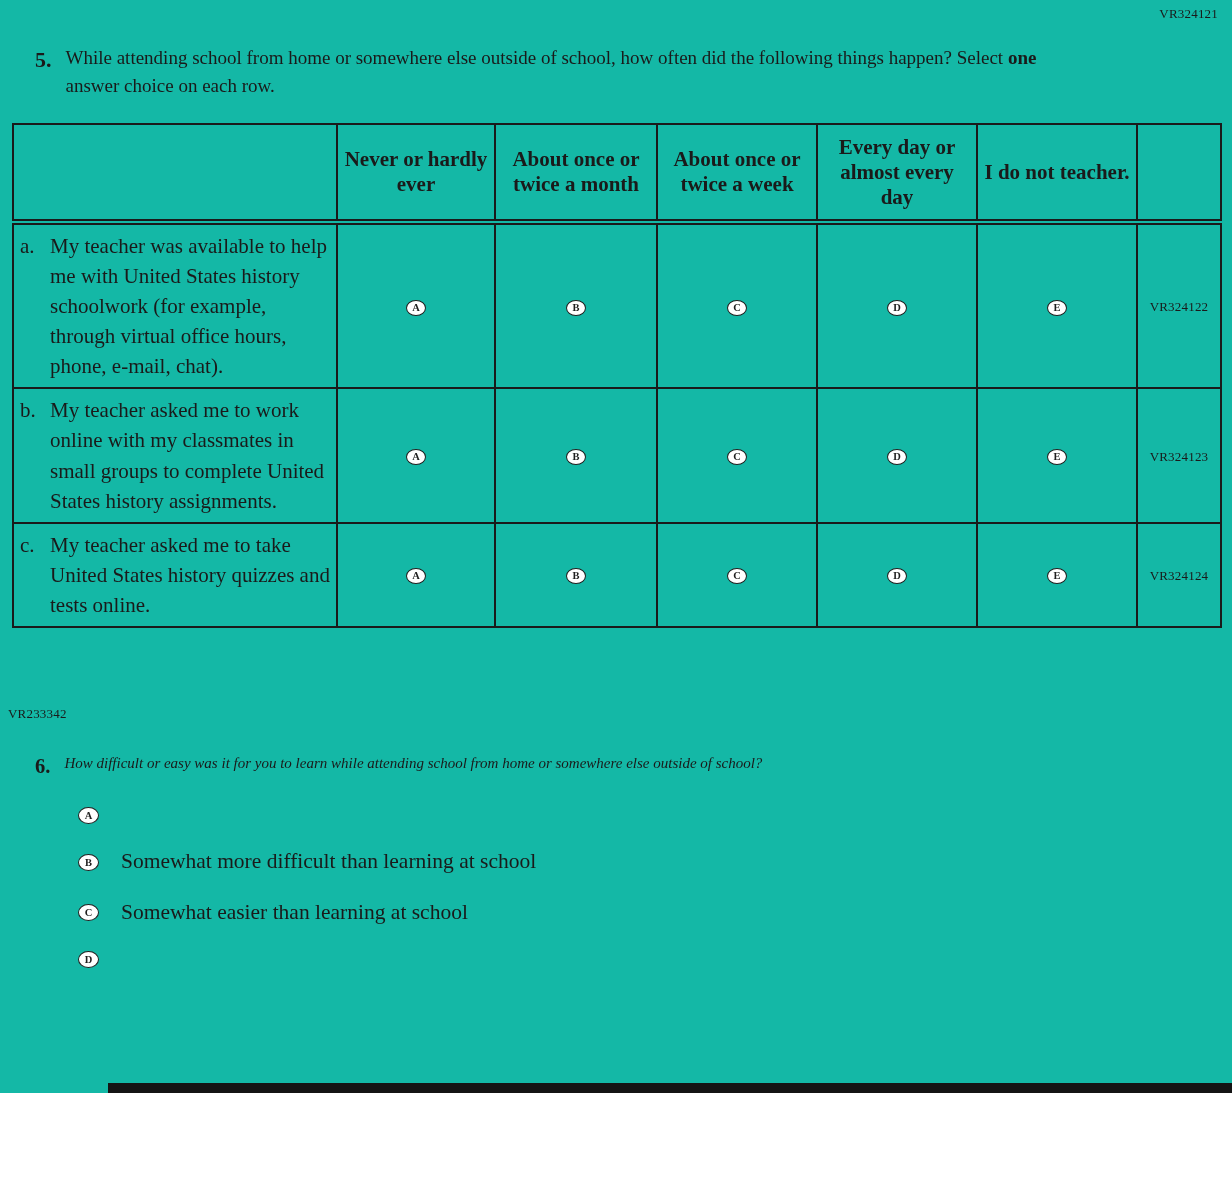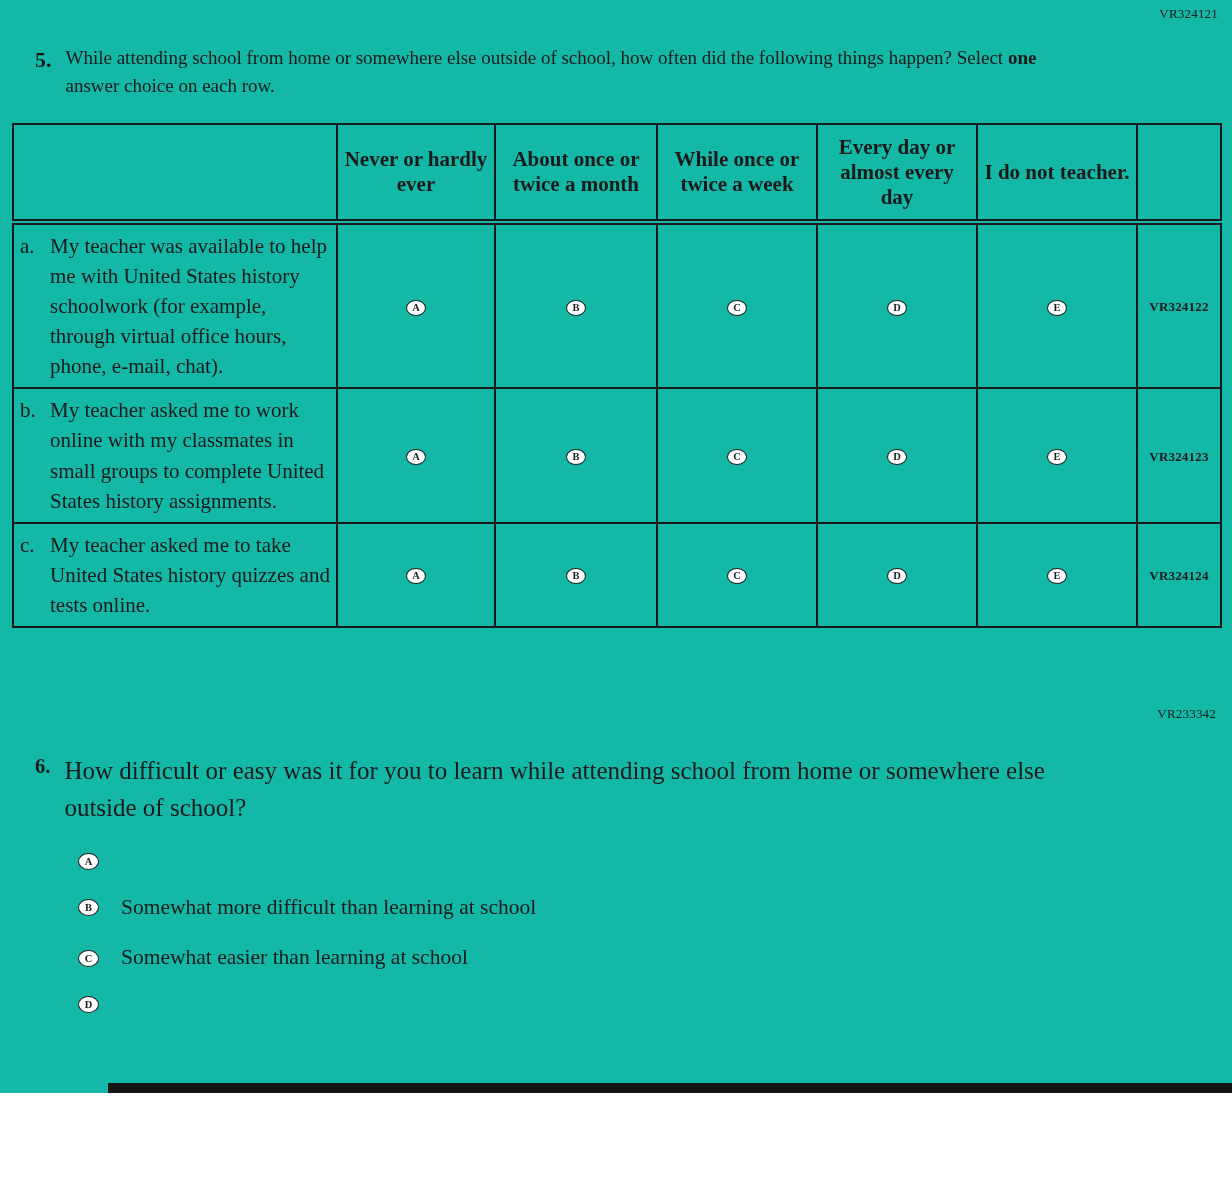--- a/index.html
+++ b/index.html
@@ -82,46 +82,44 @@
     padding-right: 2px;
   }
   td.bubble-cell {
     text-align: center;
     vertical-align: middle;
   }
   td.code-cell {
     vertical-align: middle;
     text-align: center;
     padding: 0 2px;
-    font-weight: bold;
   }
   .bubble {
     display: inline-flex;
     align-items: center;
     justify-content: center;
     width: 20px;
     height: 16px;
     border: 1.6px solid #1f1f1f;
     border-radius: 50%;
     font-size: 10.5px;
     font-weight: bold;
     font-family: "Liberation Serif", serif;
     color: #1f1f1f;
     background: #ffffff;
     cursor: pointer;
   }
   .mid-code {
-    text-align: right;
-    margin: 78px 16px 0 16px;
+    margin: 78px 16px 0 8px;
   }
   .q6-question {
     margin: 30px 120px 0 35px;
   }
   .q6-question .qnum { font-size: 20.5px; }
-  .q6-question .qtext { font-size: 25px; line-height: 1.5; max-width: 990px; }
+  .q6-question .qtext { font-size: 15px; line-height: 1.5; max-width: 990px; font-style: italic; }
   .q6-options {
     margin: 26px 0 0 78px;
   }
   .q6-option {
     display: flex;
     align-items: center;
     margin-bottom: 25px;
     font-size: 21.5px;
   }
   .q6-option .bubble {
@@ -162,21 +160,21 @@
       <col style="width:160px">
       <col style="width:160px">
       <col style="width:160px">
       <col style="width:84px">
     </colgroup>
     <thead>
       <tr>
         <th></th>
         <th>Never or hardly ever</th>
         <th>About once or twice a month</th>
-        <th>While once or twice a week</th>
+        <th>About once or twice a week</th>
         <th>Every day or almost every day</th>
         <th>I do not teacher.</th>
         <th></th>
       </tr>
     </thead>
     <tbody>
       <tr>
         <td class="row-label">
           <div class="row-label-inner">
             <span class="row-letter">a.</span>

